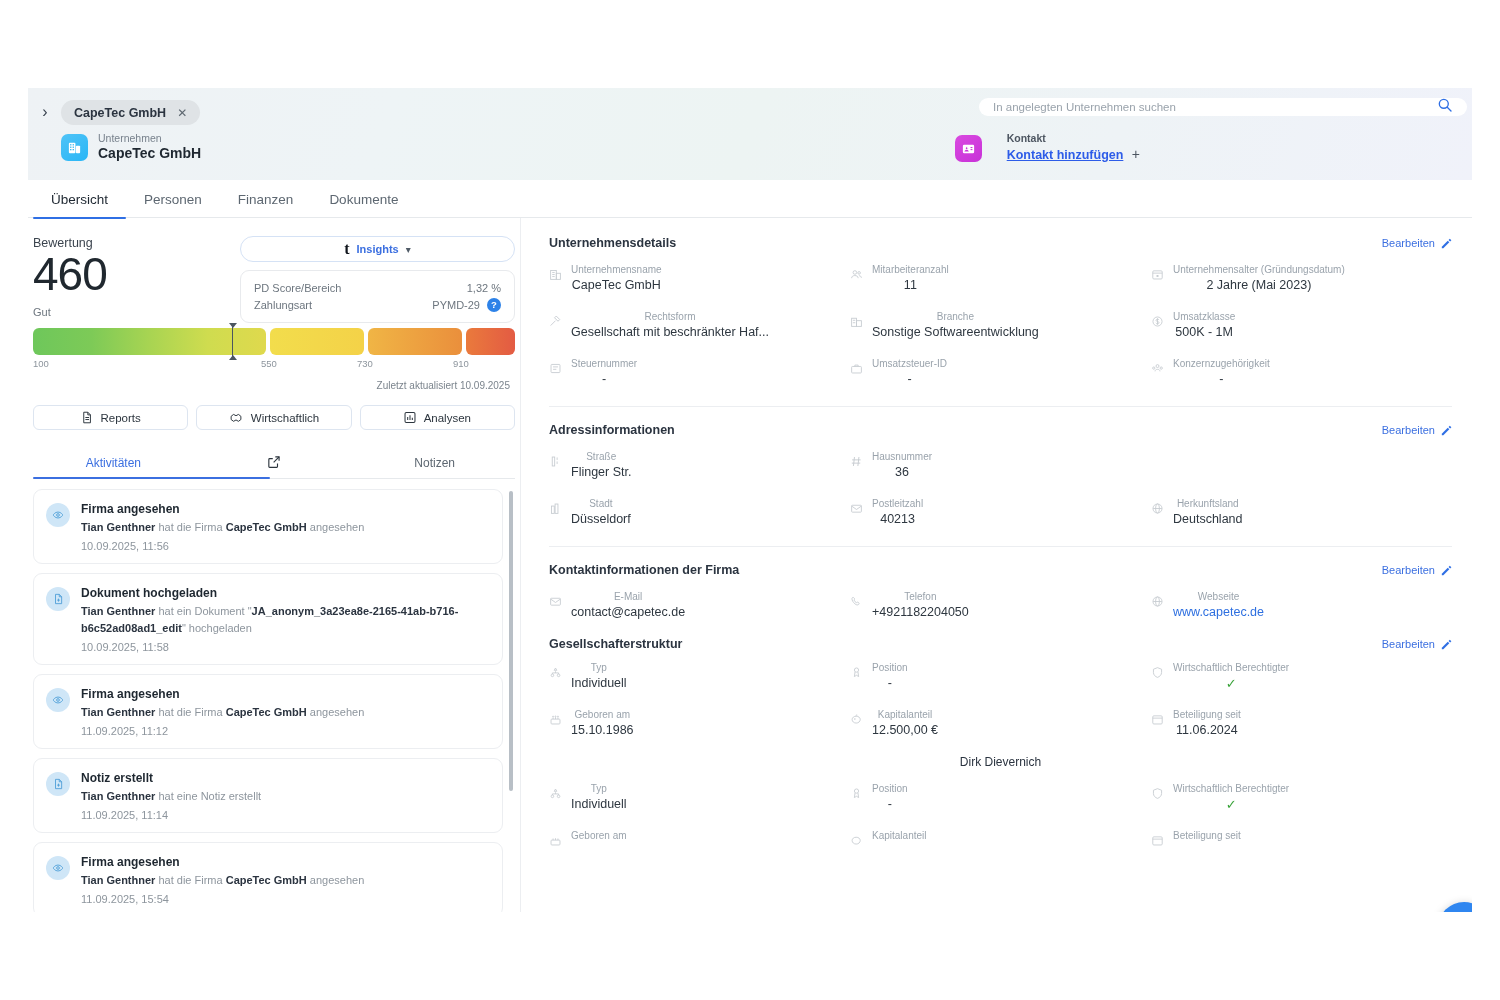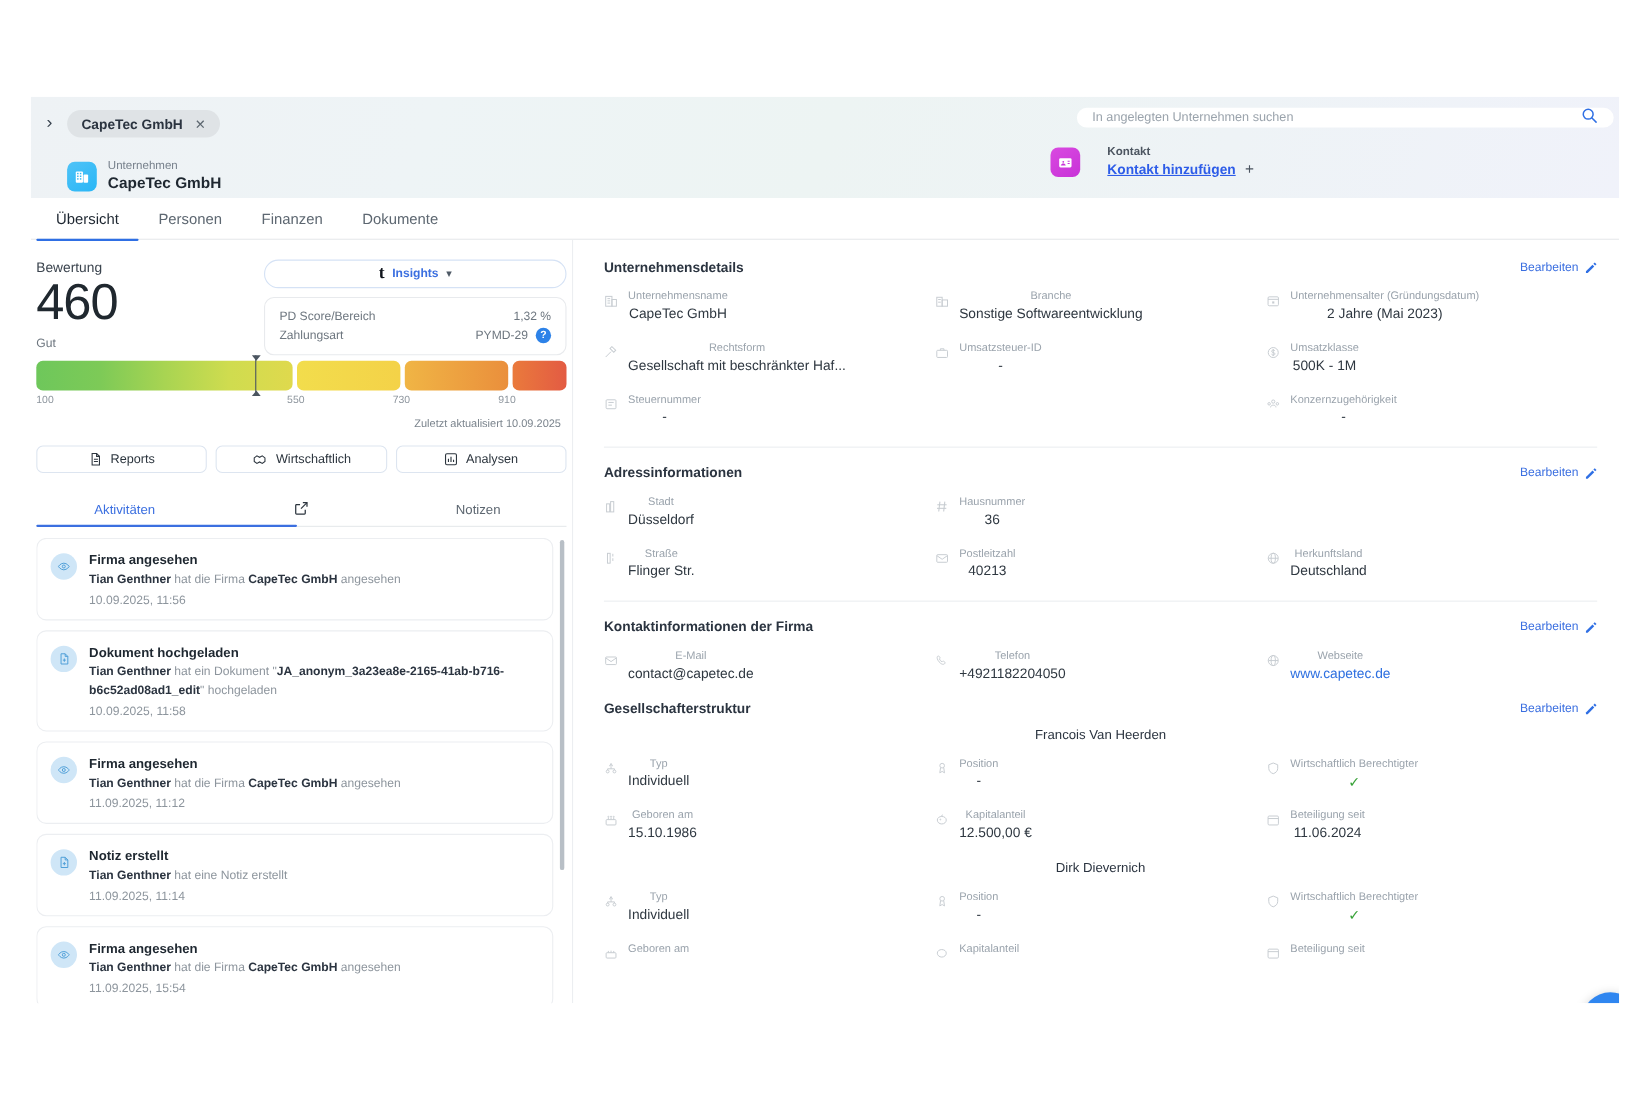--- a/index.html
+++ b/index.html
@@ -32,21 +32,21 @@
   .crumb-pill {
     position: absolute; left: 33px; top: 12px;
     height: 25px; padding: 0 13px;
     display: flex; align-items: center; gap: 11px;
     background: #dfe3e6; border-radius: 13px;
     font-size: 12.5px; font-weight: 700; color: #2b3440;
   }
   .crumb-x { font-size: 12px; color: #5d6770; font-weight: 400; cursor: pointer; }
 
   .ent {
-    position: absolute; left: 33px; top: 57px;
+    position: absolute; left: 33px; top: 44px;
     display: flex; align-items: center; gap: 10px;
   }
   .ent-ico {
     width: 27px; height: 27px; border-radius: 7px;
     background: linear-gradient(145deg,#4fc3f7,#29b6f6);
     display: flex; align-items: center; justify-content: center;
   }
   .ent-tx-lbl { font-size: 10.5px; color: #77818c; line-height: 13px; }
   .ent-tx-val { font-size: 14px; font-weight: 700; color: #1e2730; line-height: 17px; }
 
@@ -521,20 +521,32 @@
                   </svg></span>
               <div>
                   <div class="fk">Steuernummer</div>
               <div class="fv">-</div>
                 </div>
             </div>
           </div>
           <div class="col">
             <div class="fld">
               <span class="fico2"><svg width="13" height="13" viewBox="0 0 16 16" fill="none" stroke="#9aa3ac" stroke-width="1.1">
+                    <circle cx="6" cy="5.5" r="2.2"></circle>
+                    <circle cx="11.2" cy="6" r="1.6"></circle>
+                    <path d="M2 12.5c0-2.2 1.8-3.2 4-3.2s4 1 4 3.2"></path>
+                    <path d="M11 9.5c1.8 0 3 .9 3 2.6"></path>
+                  </svg></span>
+              <div>
+                  <div class="fk">Mitarbeiteranzahl</div>
+              <div class="fv">11</div>
+                </div>
+            </div>
+            <div class="fld">
+              <span class="fico2"><svg width="13" height="13" viewBox="0 0 16 16" fill="none" stroke="#9aa3ac" stroke-width="1.1">
                     <rect x="2" y="4" width="6" height="10"></rect>
                     <rect x="8" y="7" width="6" height="7"></rect>
                     <line x1="3.5" y1="6.5" x2="6.5" y2="6.5"></line>
                     <line x1="3.5" y1="9.5" x2="6.5" y2="9.5"></line>
                   </svg></span>
               <div>
                   <div class="fk">Branche</div>
               <div class="fv">Sonstige Softwareentwicklung</div>
                 </div>
             </div>
@@ -598,37 +610,37 @@
             <svg width="11" height="11" viewBox="0 0 14 14" fill="#2f6fe4">
                 <path d="M1 11l7.6-7.6 2 2L3 13H1z"></path>
                 <path d="M9.6 2.4l1.6-1.6 2 2-1.6 1.6z"></path>
               </svg>
           </span>
         </div>
         <div class="grid3">
           <div class="col">
             <div class="fld">
               <span class="fico2"><svg width="13" height="13" viewBox="0 0 16 16" fill="none" stroke="#9aa3ac" stroke-width="1.1">
-                    <rect x="3" y="5" width="3.5" height="9"></rect>
-                    <rect x="7.5" y="2.5" width="3.5" height="11.5"></rect>
-                  </svg></span>
-              <div>
-                  <div class="fk">Stadt</div>
-              <div class="fv">Düsseldorf</div>
-                </div>
-            </div>
-            <div class="fld">
-              <span class="fico2"><svg width="13" height="13" viewBox="0 0 16 16" fill="none" stroke="#9aa3ac" stroke-width="1.1">
                     <rect x="4" y="2.5" width="3" height="11"></rect>
                     <line x1="10" y1="3" x2="10" y2="6"></line>
                     <line x1="10" y1="8" x2="10" y2="11"></line>
                   </svg></span>
               <div>
                   <div class="fk">Straße</div>
               <div class="fv">Flinger Str.</div>
+                </div>
+            </div>
+            <div class="fld">
+              <span class="fico2"><svg width="13" height="13" viewBox="0 0 16 16" fill="none" stroke="#9aa3ac" stroke-width="1.1">
+                    <rect x="3" y="5" width="3.5" height="9"></rect>
+                    <rect x="7.5" y="2.5" width="3.5" height="11.5"></rect>
+                  </svg></span>
+              <div>
+                  <div class="fk">Stadt</div>
+              <div class="fv">Düsseldorf</div>
                 </div>
             </div>
           </div>
           <div class="col">
             <div class="fld">
               <span class="fico2"><svg width="13" height="13" viewBox="0 0 16 16" fill="none" stroke="#9aa3ac" stroke-width="1.2">
                     <line x1="5.5" y1="2.5" x2="4.2" y2="13.5"></line>
                     <line x1="11" y1="2.5" x2="9.7" y2="13.5"></line>
                     <line x1="2.6" y1="6" x2="13" y2="6"></line>
                     <line x1="2.2" y1="10" x2="12.6" y2="10"></line>
@@ -730,21 +742,20 @@
           <span class="sec-t">Gesellschafterstruktur</span>
           <span class="edit">
             <span>Bearbeiten</span>
             <svg width="11" height="11" viewBox="0 0 14 14" fill="#2f6fe4">
                 <path d="M1 11l7.6-7.6 2 2L3 13H1z"></path>
                 <path d="M9.6 2.4l1.6-1.6 2 2-1.6 1.6z"></path>
               </svg>
           </span>
         </div>
 
-        <div class="person-name">Francois Van Heerden</div>
         <div class="grid3">
           <div class="col">
             <div class="fld">
               <span class="fico2"><svg width="13" height="13" viewBox="0 0 16 16" fill="none" stroke="#9aa3ac" stroke-width="1.1">
                     <path d="M8 2.5l1.6 2.8H6.4z"></path>
                     <circle cx="4.2" cy="11.5" r="1.6"></circle>
                     <circle cx="11.8" cy="11.5" r="1.6"></circle>
                     <path d="M8 6.5v2M4.2 9.9V8.5h7.6v1.4"></path>
                   </svg></span>
               <div>

